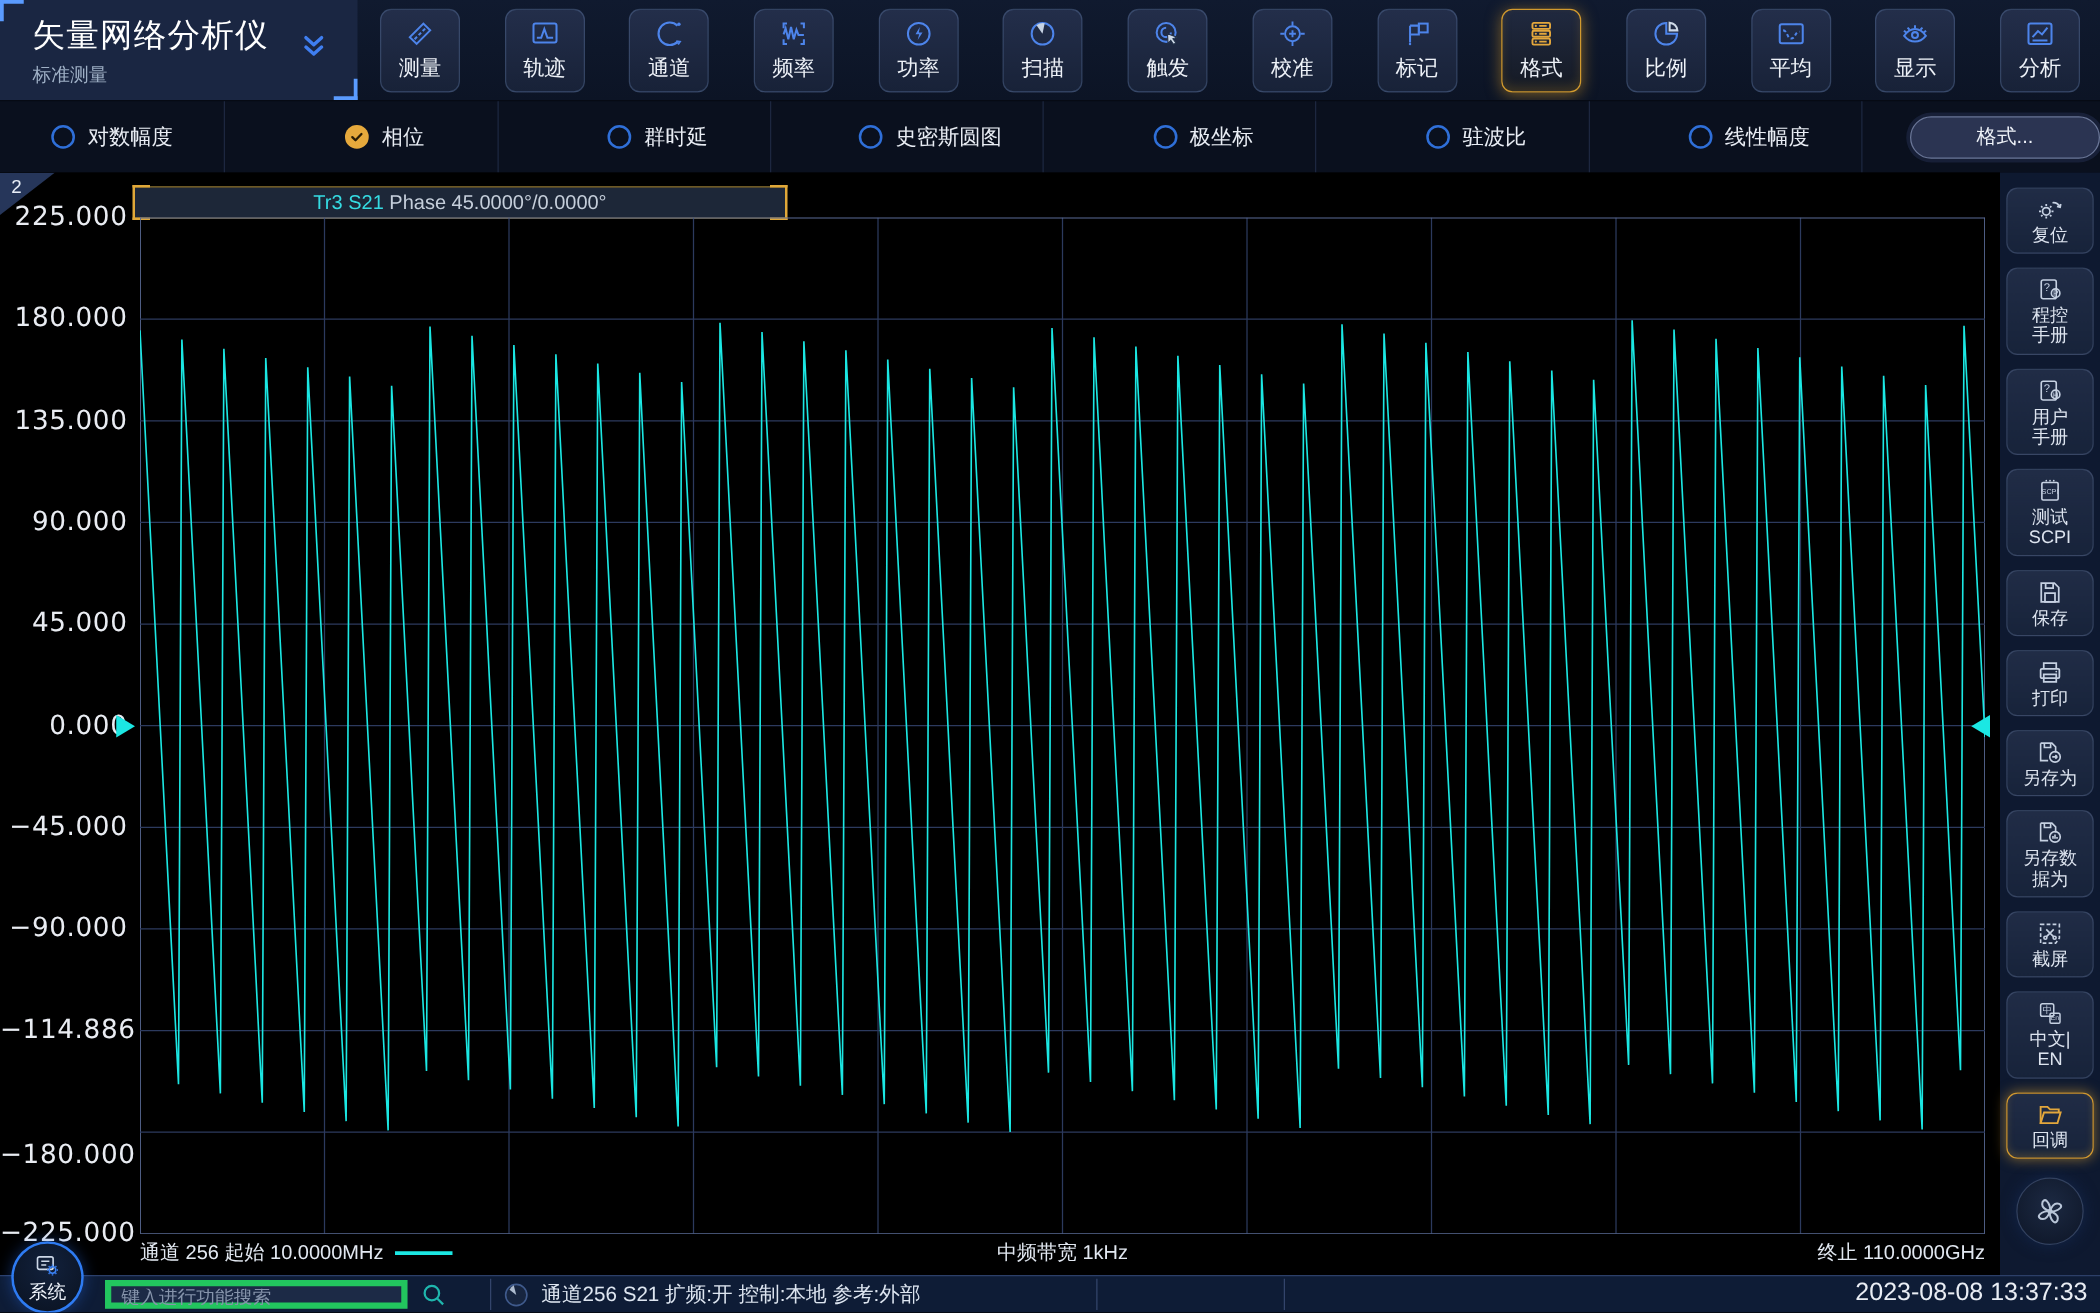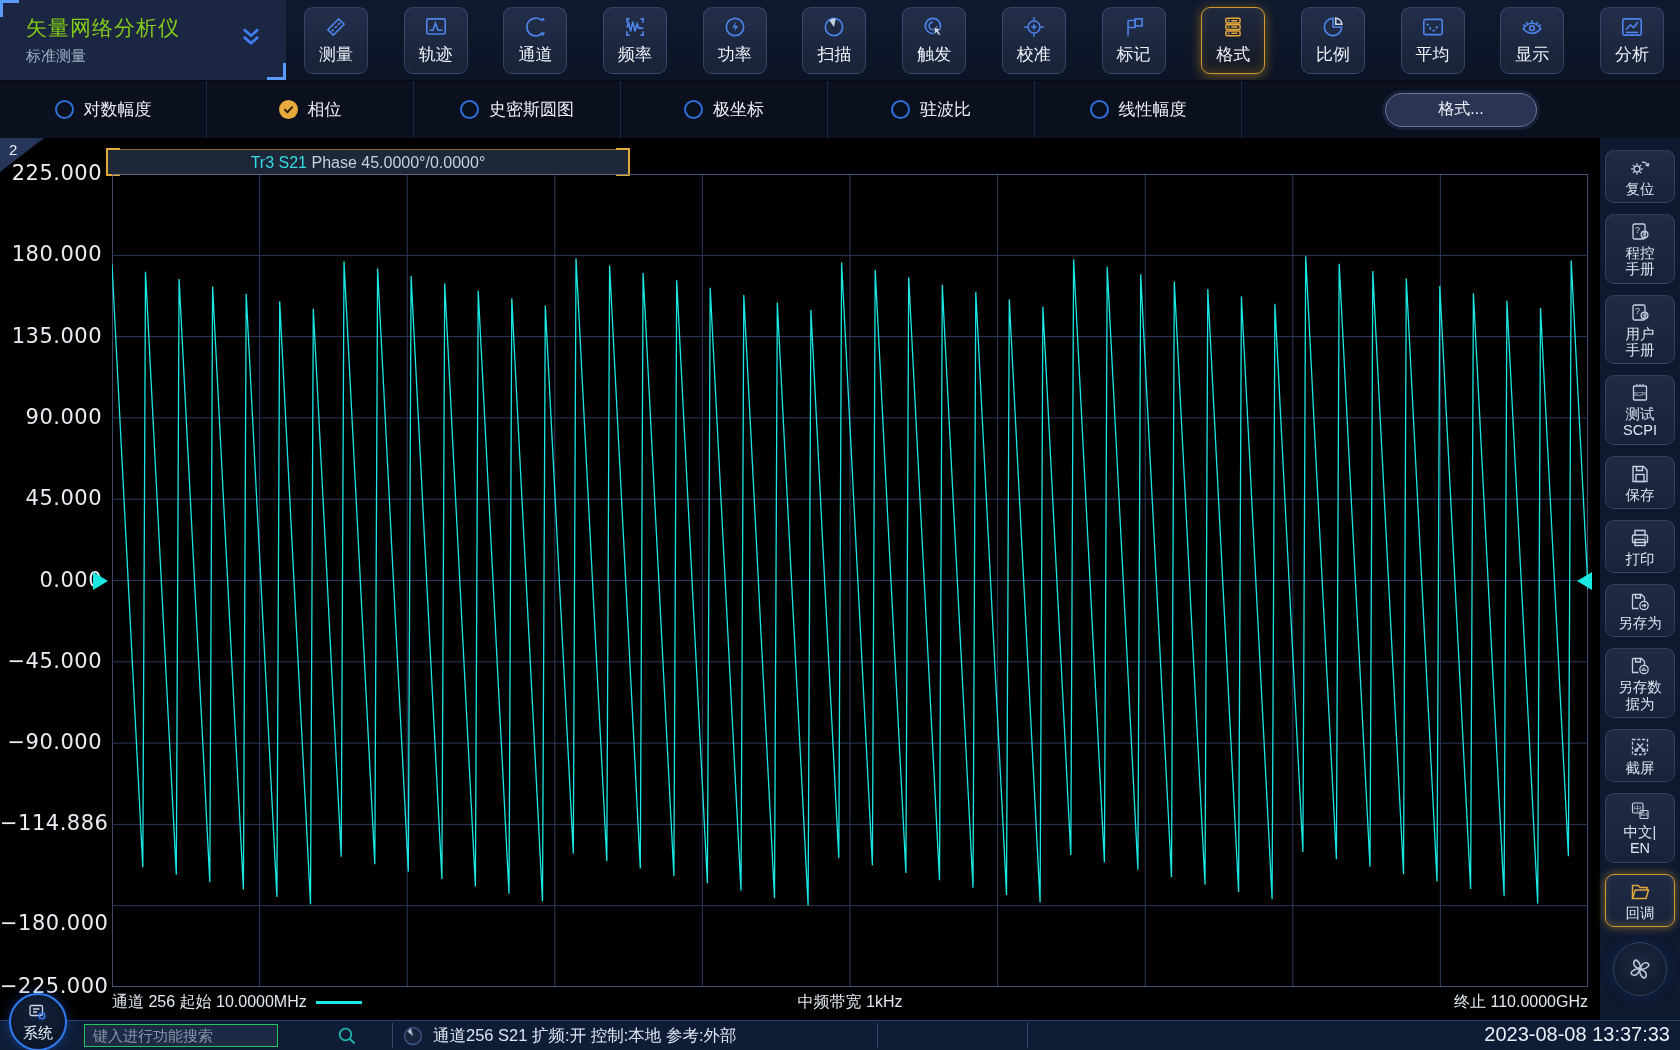--- a/index.html
+++ b/index.html
@@ -4,38 +4,38 @@
 <style>
   html,body{margin:0;padding:0;background:#04060c;}
   body{width:1680px;height:1050px;position:relative;overflow:hidden;
        font-family:"Liberation Sans",sans-serif;color:#e8edf5;-webkit-font-smoothing:antialiased;}
   svg{display:block}
   
   .topbar{position:absolute;left:0;top:0;width:1680px;height:80px;
           background:linear-gradient(180deg,#101a2f,#0c1425);display:flex;}
   .brand{position:relative;width:286px;height:80px;background:#1a2642;
          display:flex;flex-direction:column;justify-content:center;padding-left:26px;box-sizing:border-box;}
-  .brand .title{font-size:21px;letter-spacing:1px;color:#84cc16;}
+  .brand .title{font-size:26px;letter-spacing:1px;color:#ffffff;}
   .brand .subtitle{font-size:15px;color:#9fb0c6;margin-top:5px;}
   .corner{position:absolute;width:16px;height:14px;}
   .corner.tl{left:0;top:0;border-left:3px solid #5a9bff;border-top:3px solid #5a9bff;}
   .corner.br{right:0;bottom:0;border-right:3px solid #5a9bff;border-bottom:3px solid #5a9bff;}
   .chevrons{position:absolute;right:20px;top:22px;cursor:pointer;}
   .toolbar{flex:1;display:flex;align-items:center;justify-content:space-between;padding:0 16px 0 18px;}
   .tbtn{width:64px;height:67px;border-radius:9px;border:1px solid rgba(120,150,200,.28);
         background:linear-gradient(180deg,#232e4a,#182238);display:flex;flex-direction:column;
         align-items:center;justify-content:center;gap:3px;cursor:pointer;padding:0;}
   .tbtn .tlabel{font-size:17px;color:#eef2f8;font-family:"Liberation Sans",sans-serif;}
   .ticon{color:#4d84ea;height:26px;display:flex;align-items:center;}
   .tbtn.active{border:1.5px solid #d29a2e;background:linear-gradient(180deg,#20293f,#151a24);
         box-shadow:0 2px 12px rgba(224,160,40,.5), inset 0 -4px 8px rgba(224,160,40,.18);}
   .tbtn.active .ticon{color:#e3a73c;}
   
   .format-row{position:absolute;left:0;top:80px;width:1680px;height:58px;background:#0a101e;
-              display:flex;align-items:stretch;border-top:1px solid #060a14;box-sizing:border-box;}
+              display:flex;align-items:stretch;border-top:1px solid #060a14;box-sizing:border-box;gap:38px;}
   .fopt{width:207px;display:flex;align-items:center;justify-content:center;gap:10px;
         border-right:1px solid #1d2740;cursor:pointer;box-sizing:border-box;}
   .fopt .flabel{font-size:17px;color:#e9edf4;}
   .radio{width:19px;height:19px;border-radius:50%;border:2px solid #2f6fd8;box-sizing:border-box;
          display:flex;align-items:center;justify-content:center;flex:0 0 auto;}
   .fopt.selected .radio{border:none;background:#e6a93c;}
   .fmt-cell{flex:1;display:flex;align-items:center;justify-content:center;}
   .pill{width:152px;height:34px;border-radius:17px;background:#2b3452;border:1px solid #6a7697;
         color:#eef2f8;font-size:16px;cursor:pointer;box-shadow:0 0 0 3px rgba(40,52,86,.45);}
   
@@ -77,22 +77,22 @@
              background:radial-gradient(circle at 50% 40%,#1c2942,#0d1526);display:flex;
              align-items:center;justify-content:center;box-shadow:0 0 12px rgba(20,40,80,.8);margin-top:4px;}
   
   .statusbar{position:absolute;left:0;top:1020px;width:1680px;height:30px;background:#0e1c36;
              border-top:1px solid #2c3f68;box-sizing:border-box;}
   .sys-btn{position:absolute;left:9px;top:-28px;width:58px;height:58px;border-radius:50%;
            border:2px solid #2e7bf2;background:radial-gradient(circle at 50% 35%,#12213c,#0a1220);
            box-shadow:0 0 12px rgba(40,110,240,.4);display:flex;flex-direction:column;align-items:center;
            justify-content:center;cursor:pointer;box-sizing:border-box;z-index:6;}
   .sys-btn .syslabel{font-size:15px;color:#eef3fa;margin-top:-1px;}
-  .search-wrap{position:absolute;left:84px;top:3px;width:194px;height:23px;background:#1c2a46;
-               border:1px solid #22c55e;box-sizing:border-box;}
+  .search-wrap{position:absolute;left:84px;top:3px;width:242px;height:23px;background:#1c2a46;
+               border:5px solid #22c55e;box-sizing:border-box;}
   .search-wrap input{width:100%;height:100%;background:transparent;border:none;outline:none;
                color:#cfd9e8;font-size:15px;padding:0 8px;box-sizing:border-box;font-family:"Liberation Sans",sans-serif;}
   .search-wrap input::placeholder{color:#8694ab;}
   .search-icon{position:absolute;left:335px;top:3px;cursor:pointer;}
   .vdiv{position:absolute;top:2px;width:1px;height:25px;background:#33446b;}
   .sweep-icon{position:absolute;left:401px;top:3px;}
   .status-text{position:absolute;left:433px;top:4px;font-size:16.5px;color:#dde5f0;}
   .clock{position:absolute;right:10px;top:2px;font-size:20px;color:#e9edf4;}
 </style>
 </head>
@@ -256,20 +256,24 @@
     <span class="radio"></span>
     <span class="flabel">对数幅度</span>
   </div>
   <div class="fopt selected">
     <span class="radio">
         <svg width="11" height="11" viewBox="0 0 12 12" fill="none" stroke="#2a1d05" stroke-width="2" stroke-linecap="round" stroke-linejoin="round">
           <path d="m2 6.2 2.8 2.8L10 3.5"></path>
         </svg>
       </span>
     <span class="flabel">相位</span>
+  </div>
+  <div class="fopt">
+    <span class="radio"></span>
+    <span class="flabel">群时延</span>
   </div>
   <div class="fopt">
     <span class="radio"></span>
     <span class="flabel">史密斯圆图</span>
   </div>
   <div class="fopt">
     <span class="radio"></span>
     <span class="flabel">极坐标</span>
   </div>
   <div class="fopt">

